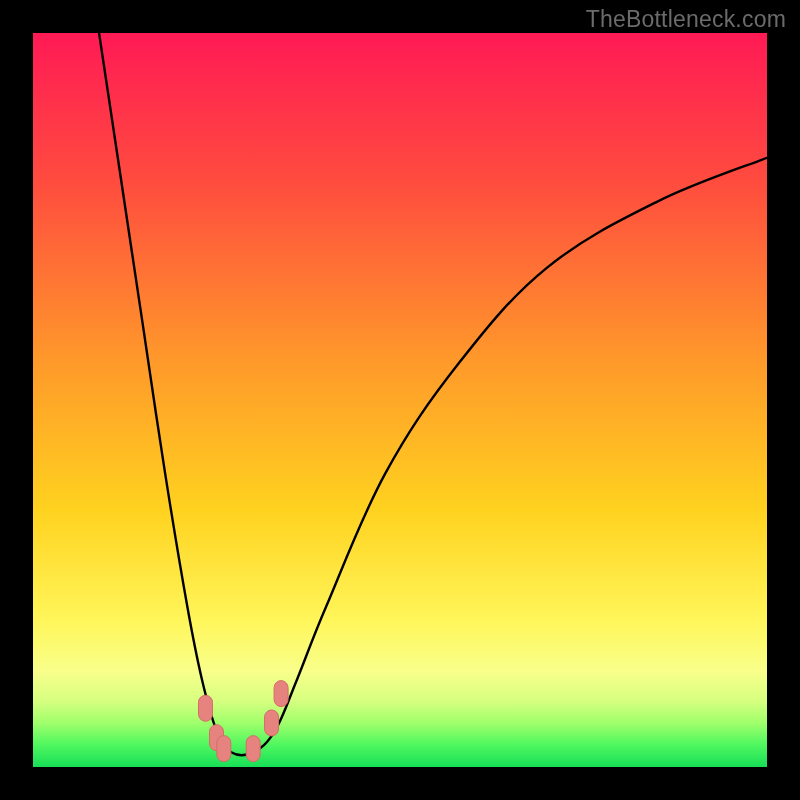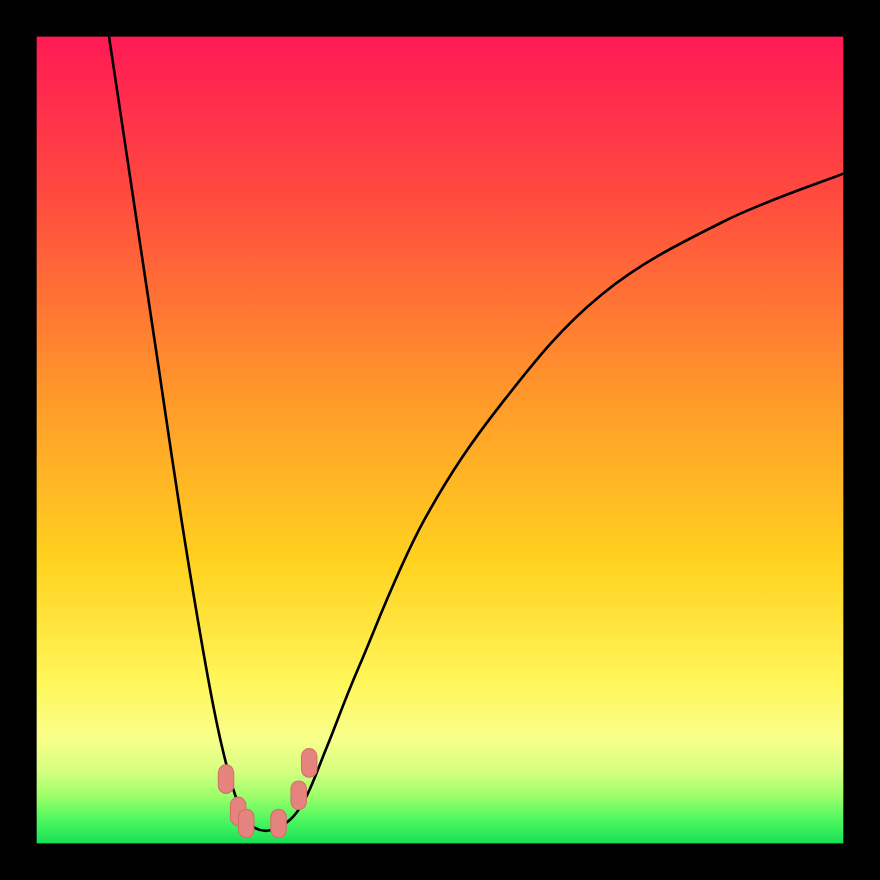--- a/index.html
+++ b/index.html
@@ -50,20 +50,21 @@
     letter-spacing: 0.2px;
     font-weight: 400;
     z-index: 10;
   }
 </style>
 </head>
 <body>
 
 <div class="frame">
 
+  <div class="attribution">TheBottleneck.com</div>
 
   <div class="plot-area">
 
     <svg class="gradient-bg" viewBox="0 0 734 734" preserveAspectRatio="none">
       <defs>
         <linearGradient id="bgGrad" x1="0" y1="0" x2="0" y2="1">
             <stop offset="0%" stop-color="#ff1a55"></stop>
             <stop offset="20%" stop-color="#ff4b3f"></stop>
             <stop offset="45%" stop-color="#ff9a2a"></stop>
             <stop offset="65%" stop-color="#ffd21f"></stop>

